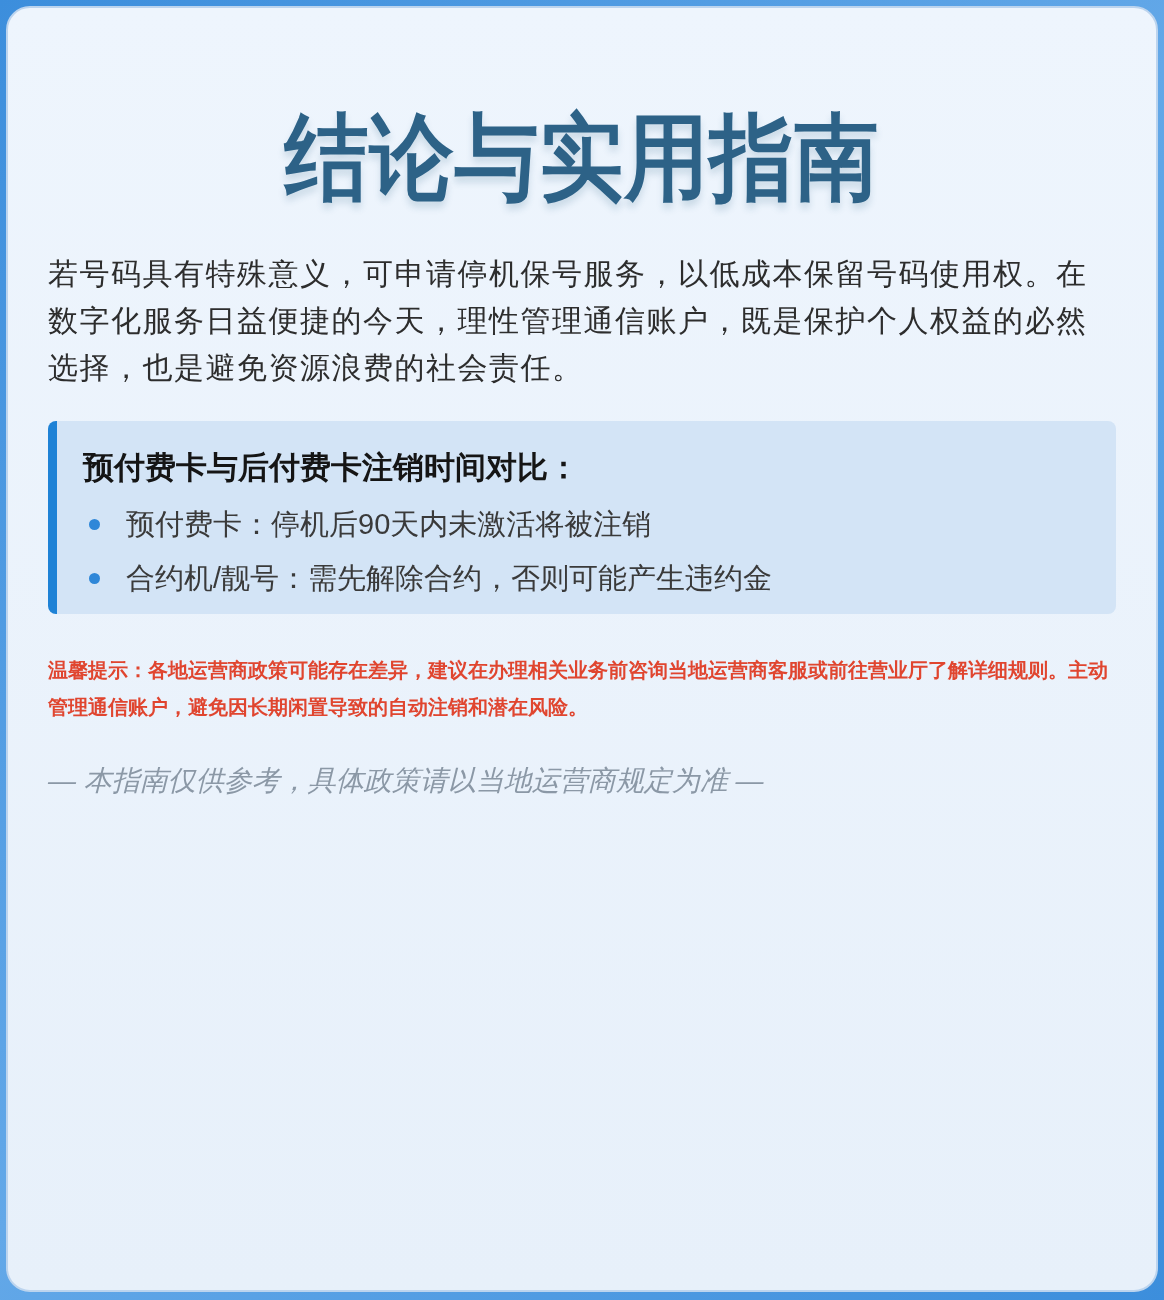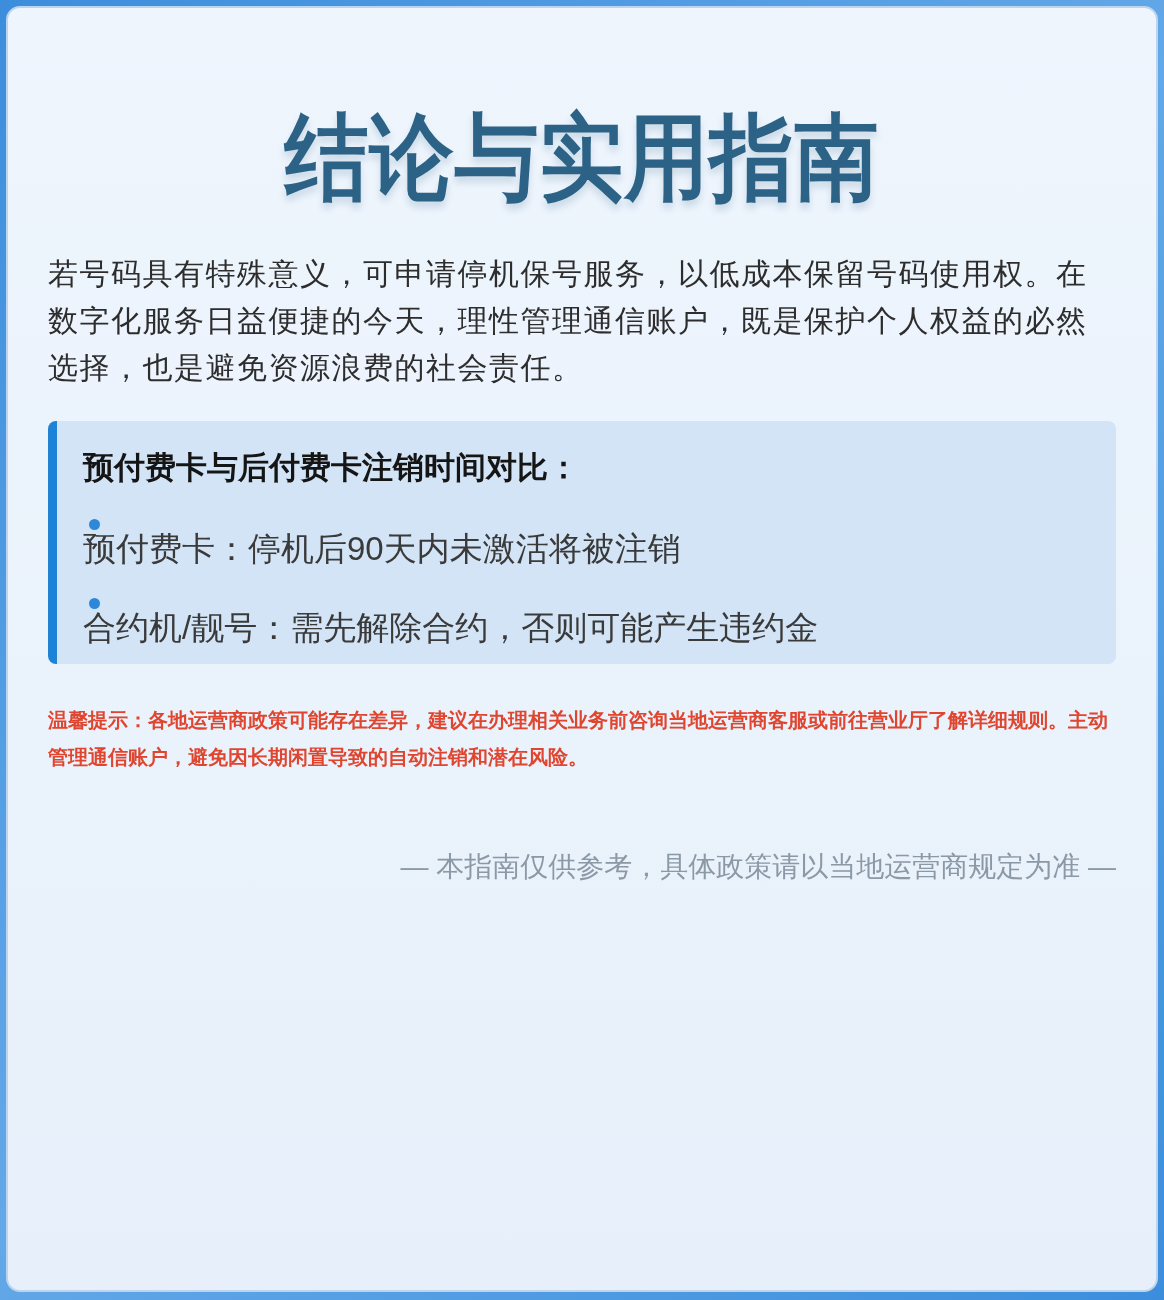--- a/index.html
+++ b/index.html
@@ -7,21 +7,21 @@
   body {
     width: 1164px; height: 1300px;
     position: relative; overflow: hidden;
     background: linear-gradient(135deg, #3c8edc 0%, #63a8e8 50%, #3c8edc 100%);
     font-family: "Liberation Sans", "DejaVu Sans", sans-serif;
   }
   .card {
     position: absolute; top: 6px; left: 6px; right: 6px; bottom: 8px;
     background: linear-gradient(180deg, #eef5fd 0%, #e7f0fa 100%);
     border: 2px solid #bcd4ee;
-    border-radius: 14px;
+    border-radius: 24px;
     padding: 0 40px;
   }
   .page-title {
     margin: 104px 0 0;
     text-align: center;
     font-size: 84px;
     font-weight: 800;
     color: #2d6287;
     letter-spacing: 1px;
     line-height: 1.1;
@@ -47,21 +47,21 @@
   .box-compare {
     background: #d3e4f6;
     border-left: 9px solid #1e82d6;
     border-radius: 8px;
     padding: 26px 30px 17px 26px;
   }
   .box-compare ul { list-style: none; margin: 0; padding: 0; }
   .box-compare li {
     display: flex; align-items: flex-start;
     margin-top: 16px;
-    font-size: 33px; line-height: 38px; color: #3a3a3a; flex-direction: column;
+    font-size: 29px; line-height: 38px; color: #3a3a3a;
   }
   .dot {
     flex: none;
     width: 11px; height: 11px; border-radius: 50%;
     background: #2f87d8;
     margin: 14px 26px 0 6px;
   }
   .box-process {
     margin-top: 40px;
     background: #ffffff;
@@ -82,24 +82,25 @@
     margin-right: 14px;
   }
   .warning {
     margin: 38px 0 0;
     font-size: 20px;
     line-height: 37px;
     font-weight: 700;
     color: #e0452f;
   }
   .footer-note {
-    margin: 72px 0 0;
-    text-align: right;
+    margin: 36px 0 0;
+    text-align: left;
     font-size: 28px;
     color: #8b98a6;
+    font-style: italic;
   }
 </style>
 </head>
 <body>
 
 <div class="card">
 
   <h1 class="page-title">结论与实用指南</h1>
 
   <p class="intro">若号码具有特殊意义，可申请停机保号服务，以低成本保留号码使用权。在数字化服务日益便捷的今天，理性管理通信账户，既是保护个人权益的必然选择，也是避免资源浪费的社会责任。</p>

